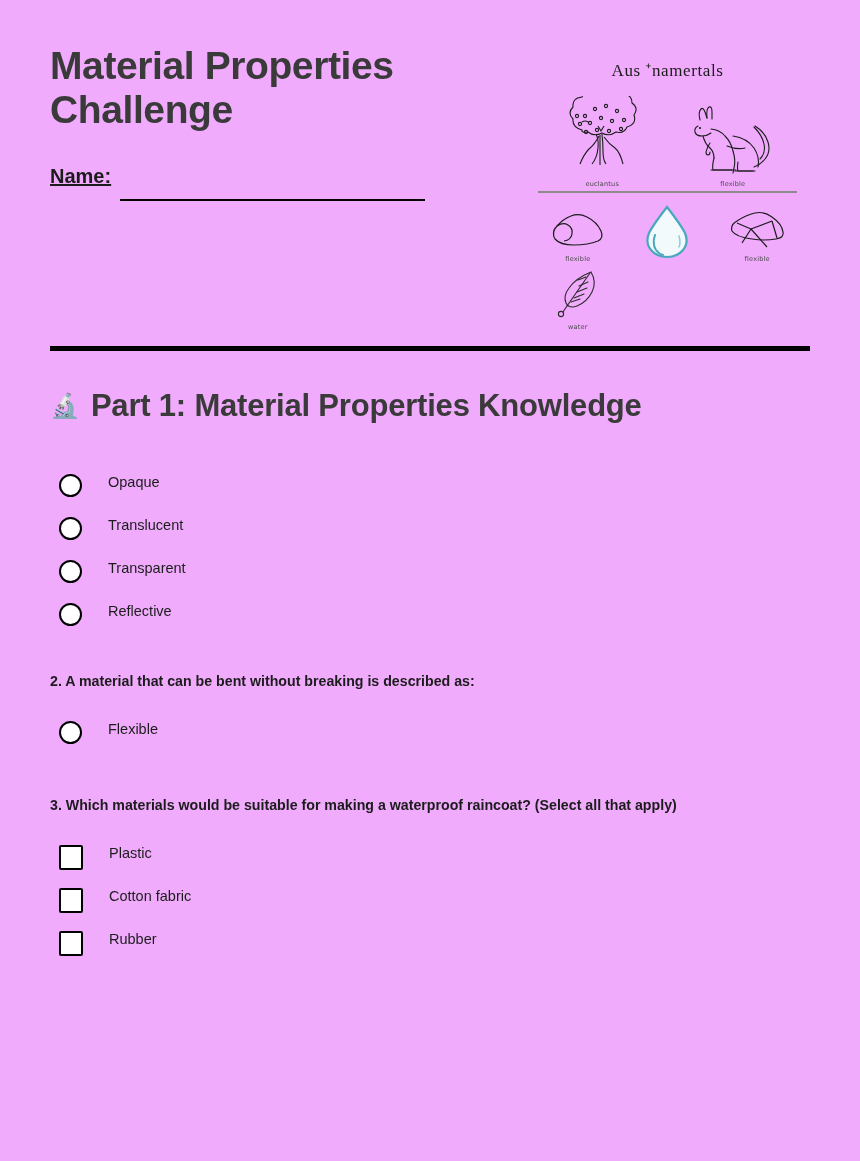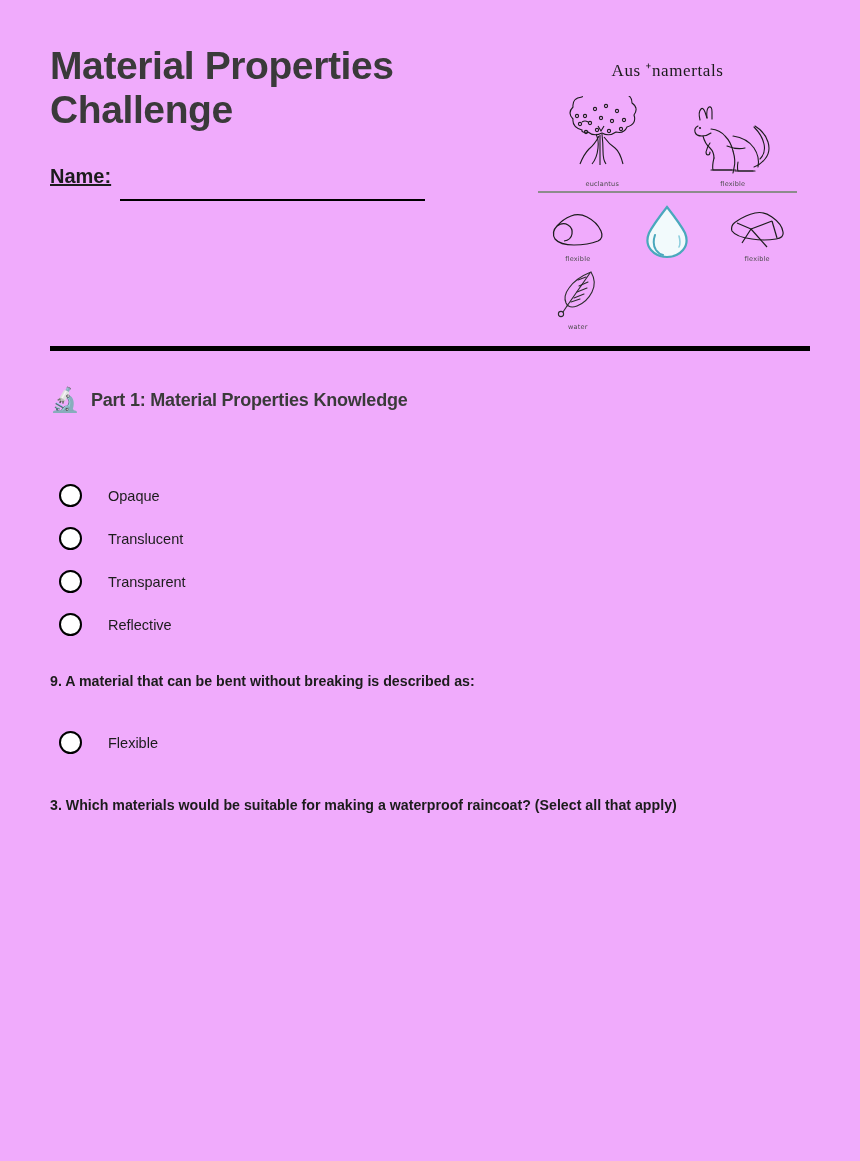--- a/index.html
+++ b/index.html
@@ -160,21 +160,21 @@
     gap: 11px;
   }
 
   .part-emoji {
     font-size: 24px;
     line-height: 1;
     filter: grayscale(0.15);
   }
 
   .part-title {
-    font-size: 18px;
+    font-size: 31px;
     font-weight: bold;
     color: #3a3a3a;
     letter-spacing: -0.2px;
   }
 
   
   .questions {
     position: absolute;
     left: 50px;
     top: 444px;
@@ -187,21 +187,20 @@
     font-size: 14.2px;
     font-weight: bold;
     color: #1c1c1c;
     line-height: 1.35;
   }
 
   .options { margin-top: 30px; }
 
   .option {
     display: flex;
-    align-items: center;
     height: 43px;
   }
 
   .option-radio {
     width: 23px;
     height: 23px;
     border: 2.6px solid #000000;
     border-radius: 50%;
     flex: none;
     margin-left: 9px;
@@ -389,30 +388,44 @@
         <div class="option">
           <span class="option-radio"></span>
           <span class="option-label">Reflective</span>
         </div>
       </div>
     </div>
 
     <div class="q-gap-1"></div>
 
     <div class="question">
-      <div class="question-text">9. A material that can be bent without breaking is described as:</div>
+      <div class="question-text">2. A material that can be bent without breaking is described as:</div>
       <div class="options">
         <div class="option">
           <span class="option-radio"></span>
           <span class="option-label">Flexible</span>
         </div>
       </div>
     </div>
 
     <div class="q-gap-2"></div>
 
     <div class="question">
       <div class="question-text">3. Which materials would be suitable for making a waterproof raincoat? (Select all that apply)</div>
+      <div class="options">
+        <div class="option">
+          <span class="option-checkbox"></span>
+          <span class="option-label">Plastic</span>
+        </div>
+        <div class="option">
+          <span class="option-checkbox"></span>
+          <span class="option-label">Cotton fabric</span>
+        </div>
+        <div class="option">
+          <span class="option-checkbox"></span>
+          <span class="option-label">Rubber</span>
+        </div>
+      </div>
     </div>
 
   </div>
 
 </div>
 
 </body></html>

